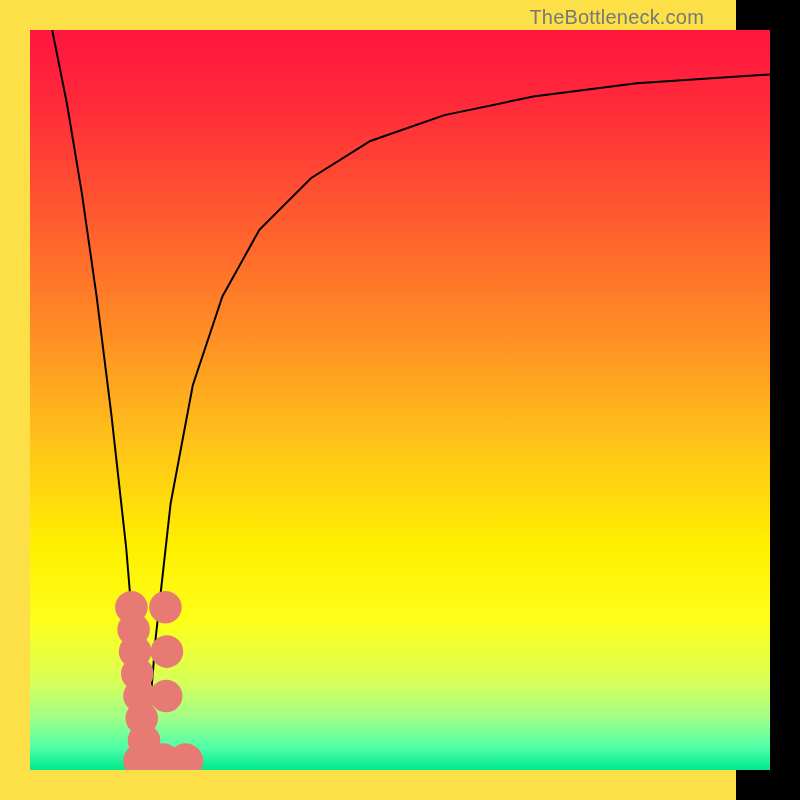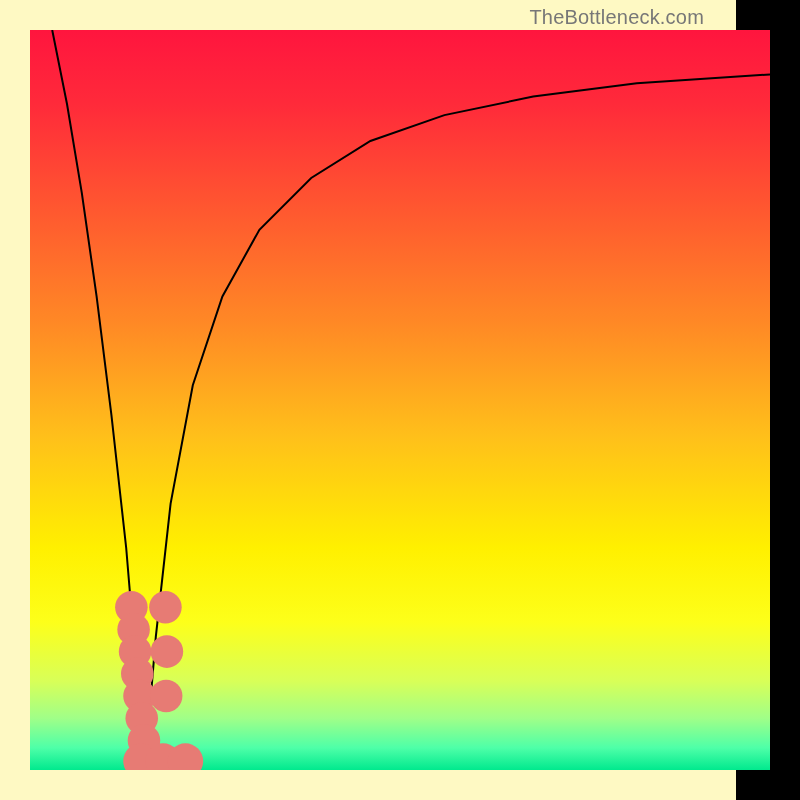--- a/index.html
+++ b/index.html
@@ -8,21 +8,21 @@
     width: 800px;
     height: 800px;
     overflow: hidden;
     background: #000;
     font-family: Arial, Helvetica, sans-serif;
   }
   .frame {
     position: relative;
     width: 736px;
     height: 800px;
-    background: #fef9c3;
+    background: #fde047;
   }
   .plot-area {
     position: absolute;
     left: 30px;
     top: 30px;
     width: 740px;
     height: 740px;
     overflow: hidden;
   }
   .gradient-bg {

